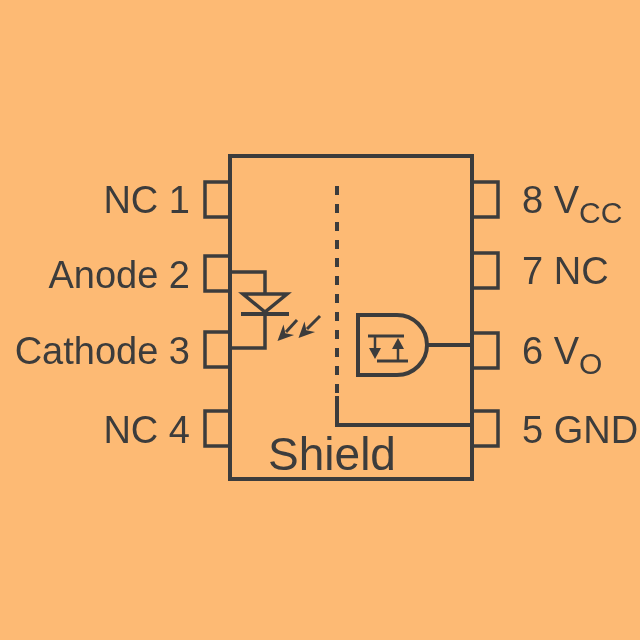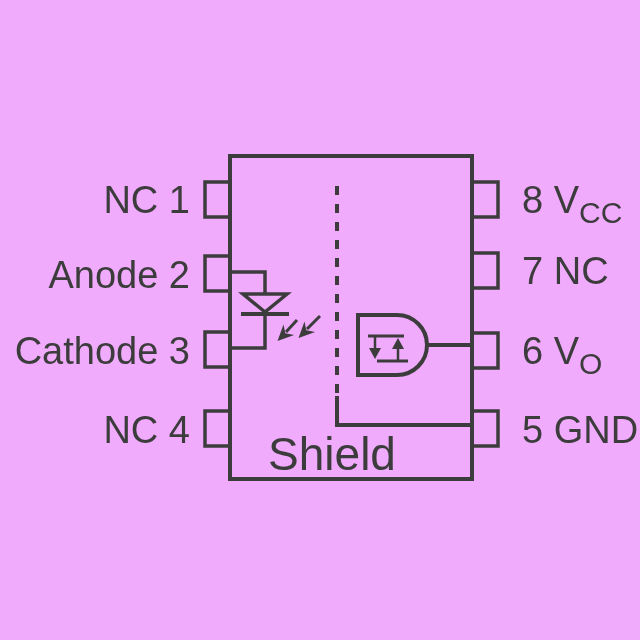--- a/index.html
+++ b/index.html
@@ -1,20 +1,20 @@
 <!DOCTYPE html>
 <html><head>
 <meta charset="utf-8">
 <style>
   html, body { margin: 0; padding: 0; background: #ffffff; }
   .stage {
     position: relative;
     width: 640px;
     height: 640px;
-    background: #f0abfc;
+    background: #fdba74;
     overflow: hidden;
   }
   svg text {
     font-family: "Liberation Sans", "DejaVu Sans", sans-serif;
     fill: #3c3c3c;
   }
   .pin-label { font-size: 38px; }
   .pin-sub   { font-size: 30px; }
   .shield-label { font-size: 46px; }
   .stroke      { stroke: #3c3c3c; fill: none; }

